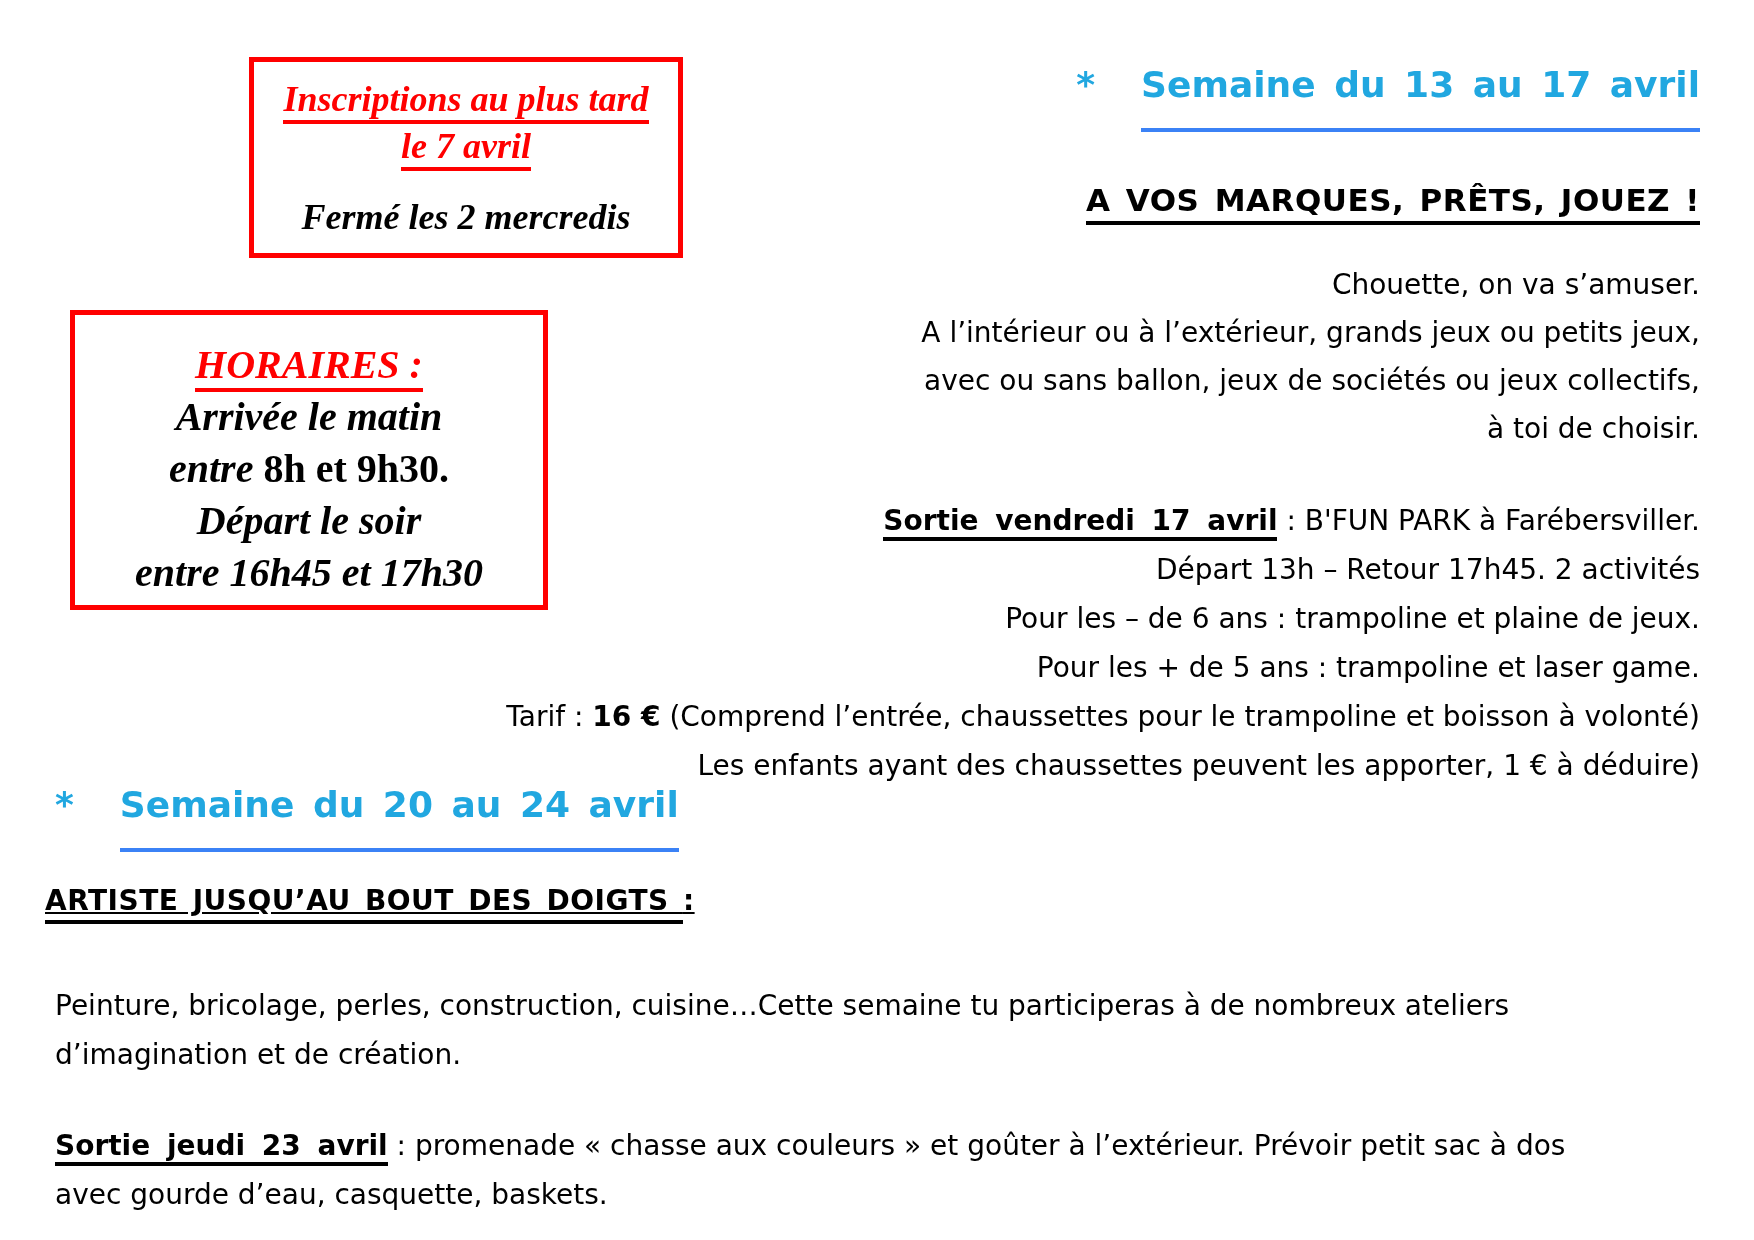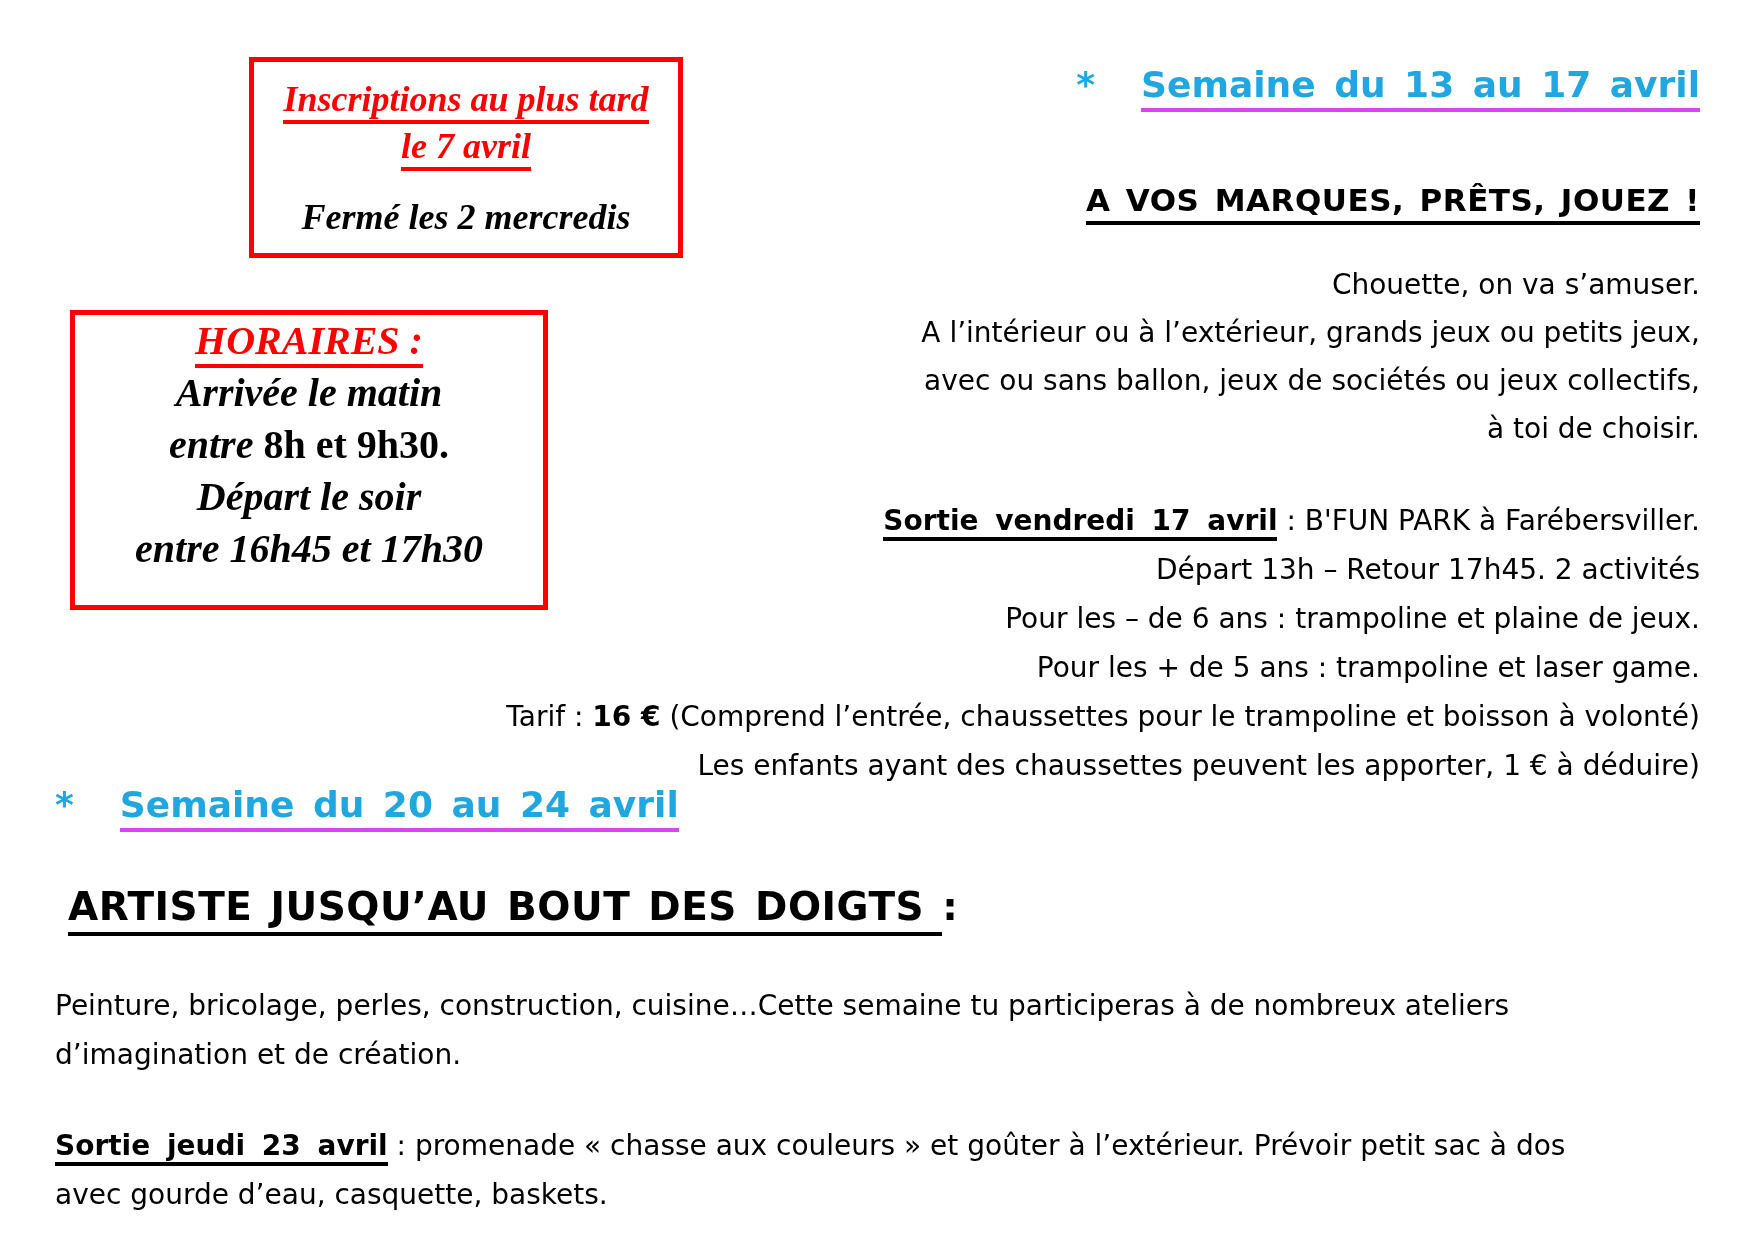--- a/index.html
+++ b/index.html
@@ -15,35 +15,35 @@
   .rbox{
     position:absolute;
     border:5px solid #ff0000;
     box-sizing:border-box;
     text-align:center;
     font-family:"Liberation Serif","DejaVu Serif",serif;
     font-weight:bold;
     font-style:italic;
   }
   .box1{left:249px;top:57px;width:434px;height:201px;padding-top:14px;font-size:36px;line-height:47px;}
-  .box2{left:70px;top:310px;width:478px;height:300px;padding-top:0;font-size:40px;line-height:52px;}
+  .box2{left:70px;top:310px;width:478px;height:300px;padding-top:24px;font-size:40px;line-height:52px;}
   .red-u{color:#ff0000;}
   .red-u > span{border-bottom:4px solid #ff0000;padding-bottom:1px;}
   .gap-top{margin-top:24px;}
   .upright{font-style:normal;}
   
   .blue{color:#21a7e0;}
   .week-heading{
     position:absolute;
     display:flex;align-items:flex-start;gap:46px;
     font-size:36px;font-weight:bold;
   }
   .week-heading .wtitle{
-    border-bottom:4px solid #d946ef;
-    padding-bottom:3px;
+    border-bottom:4px solid #3b82f6;
+    padding-bottom:23px;
     word-spacing:6px;
   }
   .activity-heading{
     position:absolute;
     font-size:31px;font-weight:bold;
     letter-spacing:0.5px;word-spacing:4px;
     white-space:nowrap;
   }
   .activity-heading .u-thick{border-bottom:4px solid #000;padding-bottom:3px;}
   .bodyblock{
@@ -54,21 +54,21 @@
   }
   .alignR{text-align:right;}
   .alignL{text-align:left;}
   .lbl{font-weight:bold;border-bottom:4px solid #000;word-spacing:7px;}
   .b{font-weight:bold;}
   #week1-heading{top:64px;right:54px;}
   #week1-activity{top:182px;right:54px;}
   #week1-intro{top:226px;right:54px;left:600px;line-height:48px;}
   #week1-sortie{top:461px;right:54px;left:230px;}
   #week2-heading{top:784px;left:55px;}
-  #week2-activity{top:884px;left:68px;font-size:39px;}
+  #week2-activity{top:884px;left:45px;font-size:28px;text-decoration:underline;}
   #week2-desc{top:946px;left:55px;right:40px;}
   #week2-sortie{top:1086px;left:55px;right:40px;}
 </style>
 </head>
 <body>
 
 <div class="page">
 
   <div class="rbox box1">
     <div class="red-u"><span>Inscriptions au plus tard</span></div>

